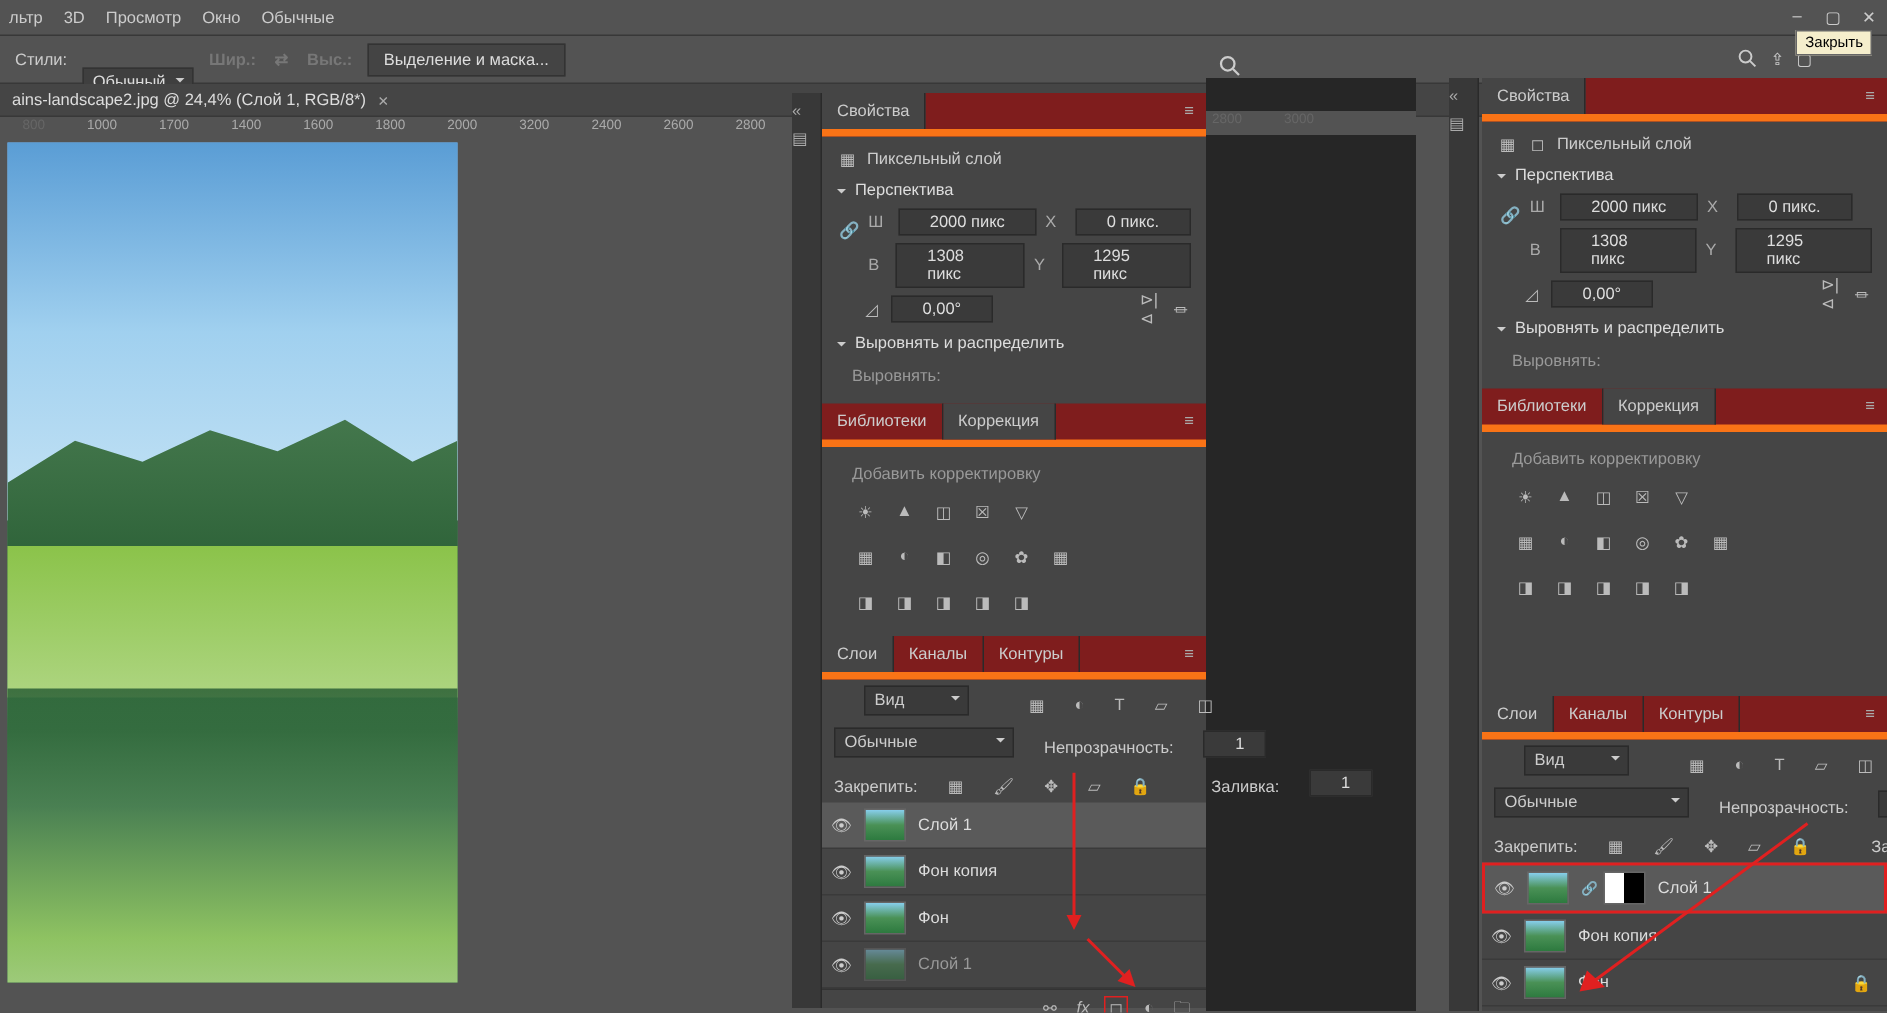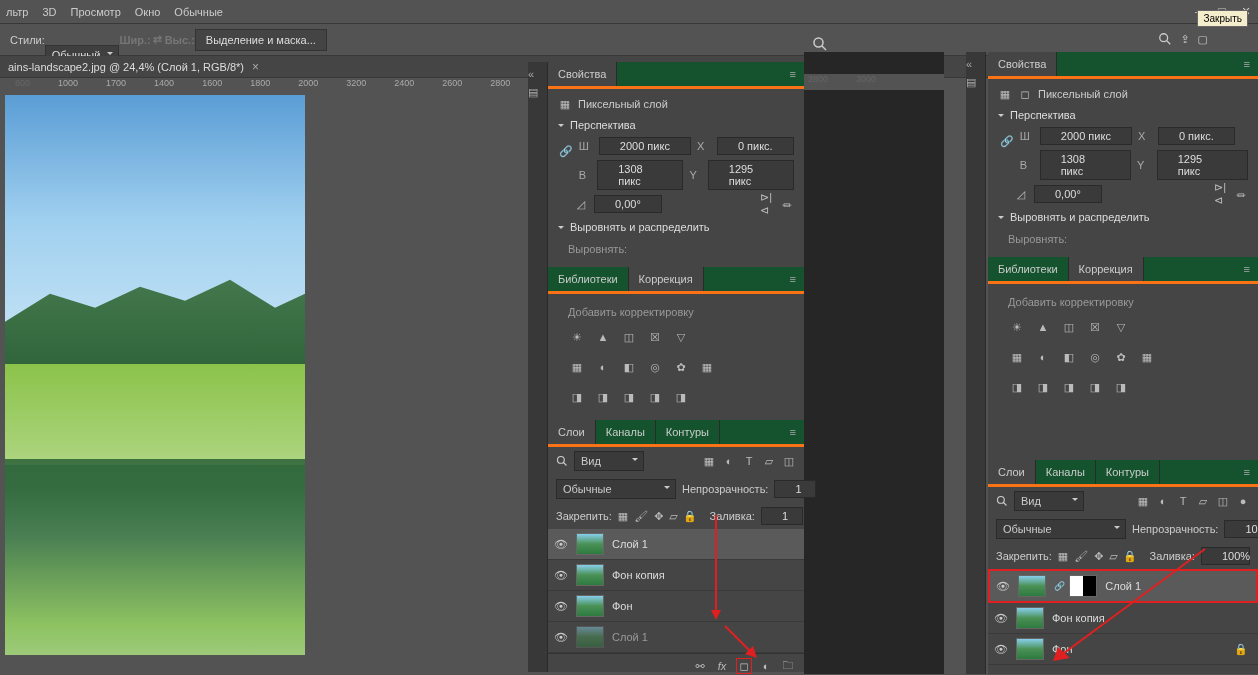--- a/index.html
+++ b/index.html
@@ -1,22 +1,22 @@
 <!DOCTYPE html>
 <html><head>
 <meta charset="utf-8">
 <style>
 * { margin: 0; padding: 0; box-sizing: border-box; font-family: Tahoma, Arial, sans-serif; }
 body { background: #535353; color: #ccc; font-size: 11px; overflow: hidden; width: 1258px; height: 675px; position: relative; }
 .menubar { background: #535353; height: 24px; display: flex; align-items: center; padding: 0 6px; gap: 14px; border-bottom: 1px solid #383838; }
 .menubar span { cursor: default; }
 .winctrl { position: absolute; right: 2px; top: 2px; display: flex; gap: 4px; align-items: center; }
 .winctrl .wbtn { width: 20px; height: 18px; display: flex; align-items: center; justify-content: center; color: #ccc; cursor: pointer; }
-.tooltip { position: absolute; right: 10px; top: 10px; background: #f5eecc; color: #000; padding: 2px 5px; border: 1px solid #666; font-size: 10px; z-index: 100; }
-.optbar { background: #535353; height: 32px; display: flex; align-items: center; padding: 0 10px; border-bottom: 1px solid #383838; }
+.tooltip { position: absolute; right: 10px; top: 20px; background: #f5eecc; color: #000; padding: 2px 5px; border: 1px solid #666; font-size: 10px; z-index: 100; }
+.optbar { background: #535353; height: 32px; display: flex; align-items: center; padding: 0 10px; gap: 10px; border-bottom: 1px solid #383838; }
 .optbar .lbl { color: #ccc; }
 .dropdown { background: #3f3f3f; border: 1px solid #333; padding: 3px 18px 3px 6px; position: relative; color: #ddd; cursor: pointer; margin-top: 30px; }
 .dropdown::after { content: ""; position: absolute; right: 5px; top: 50%; transform: translateY(-50%); border: 3px solid transparent; border-top-color: #ccc; }
 .disabled { color: #777 !important; font-weight: bold; }
 .tbtn { background: #444; border: 1px solid #333; padding: 4px 10px; color: #ddd; cursor: pointer; }
 .search-ic { position: absolute; right: 426px; top: 32px; width: 24px; height: 24px; display: flex; align-items: center; justify-content: center; color: #ccc; }
 .right-search { position: absolute; right: 50px; top: 32px; display: flex; gap: 8px; align-items: center; }
 .doctab { background: #454545; height: 22px; display: flex; align-items: center; padding: 0 8px; color: #ddd; border-bottom: 1px solid #383838; position: relative; }
 .doctab .close-x { margin-left: 8px; color: #aaa; cursor: pointer; font-size: 12px; }
 .ruler { background: #535353; height: 16px; position: relative; color: #aaa; font-size: 9px; }
@@ -24,37 +24,37 @@
 .ruler-top span { margin-right: 28px; }
 .ruler-top .dim { color: #666; }
 .canvas { position: absolute; left: 5px; top: 95px; width: 300px; height: 560px; background: linear-gradient(to bottom, #7bb3e8 0%, #a8d4f5 20%, #6dbae8 30%, #2d7a3f 45%, #3d8b4f 55%, #5fa86b 65%, #2d7a3f 70%, #4a9156 80%, #3d8b4f 100%); }
 .canvas .sky { position: absolute; top: 0; left: 0; right: 0; height: 45%; background: linear-gradient(to bottom, #5a9dd5 0%, #a0d0ef 50%, #c5e3f5 100%); }
 .canvas .mountains { position: absolute; top: 28%; left: 0; right: 0; height: 25%; background: linear-gradient(to top, #2a5f35, #4a7d52); clip-path: polygon(0 100%, 0 50%, 15% 30%, 30% 40%, 45% 25%, 60% 35%, 75% 20%, 90% 40%, 100% 30%, 100% 100%); }
 .canvas .grass { position: absolute; top: 48%; left: 0; right: 0; height: 18%; background: linear-gradient(to bottom, #8bc34a, #9ccc65, #aed581); }
 .canvas .water { position: absolute; bottom: 0; left: 0; right: 0; height: 35%; background: linear-gradient(to bottom, #aed581 0%, #9ccc65 15%, #4a7d52 60%, #2a5f35 100%); transform: scaleY(-1); opacity: 0.85; }
 .panel-col { position: absolute; background: #454545; }
 .panel-col.left { left: 548px; top: 62px; width: 256px; height: 610px; }
 .panel-col.right { right: 0; top: 52px; width: 270px; height: 622px; }
-.panel-tab { background: #14532d; display: flex; border-bottom: 3px solid #f97316; }
+.panel-tab { background: #7f1d1d; display: flex; border-bottom: 5px solid #f97316; }
 .panel-tab .tab { padding: 6px 10px; color: #ccc; cursor: pointer; border-right: 1px solid #2a2a2a; }
 .panel-tab .tab.active { background: #454545; }
 .panel-tab .menu { margin-left: auto; padding: 6px 8px; color: #aaa; cursor: pointer; }
 .panel-body { padding: 8px 10px; }
 .section-head { display: flex; align-items: center; gap: 6px; color: #ddd; margin-bottom: 6px; cursor: pointer; }
 .section-head::before { content: ""; border: 3px solid transparent; border-top-color: #ccc; transform: translateY(2px); }
 .prop-row { display: flex; align-items: center; gap: 6px; margin-bottom: 5px; padding-left: 16px; }
 .field-lbl { color: #aaa; width: 14px; }
 .field-val { background: #3a3a3a; border: 1px solid #2a2a2a; padding: 2px 20px; color: #ddd; min-width: 58px; display: inline-block; }
 .link-ic { width: 18px; height: 28px; display: flex; align-items: center; justify-content: center; color: #aaa; margin-right: 4px; }
 .icon-row { display: flex; gap: 8px; padding: 6px 10px; color: #bbb; }
 .icon-row span { width: 18px; height: 18px; display: flex; align-items: center; justify-content: center; cursor: pointer; border: 1px solid transparent; }
 .sub-label { color: #999; padding: 4px 10px; }
 .layers-dropdown { background: #3a3a3a; border: 1px solid #2a2a2a; padding: 3px 6px; display: inline-block; min-width: 70px; position: relative; }
 .layers-dropdown::after { content: ""; position: absolute; right: 5px; top: 50%; transform: translateY(-50%); border: 3px solid transparent; border-top-color: #ccc; }
-.layer-opts { display: flex; align-items: center; gap: 6px; padding: 4px 8px; }
+.layer-opts { display: flex; align-items: flex-end; gap: 20px; padding: 4px 8px; }
 .layer-opts .spacer { flex: 1; }
 .small-ic { width: 14px; height: 14px; display: inline-flex; align-items: center; justify-content: center; color: #bbb; cursor: pointer; }
 .layer-item { display: flex; align-items: center; gap: 8px; padding: 4px 6px; border-bottom: 1px solid #3a3a3a; }
 .layer-item.sel { background: #5a5a5a; }
 .layer-item.highlighted { border: 2px solid #e02020; }
 .eye { width: 14px; height: 14px; display: inline-flex; align-items: center; justify-content: center; color: #ccc; cursor: pointer; }
 .thumb { width: 28px; height: 22px; background: linear-gradient(to bottom, #87ceeb 0%, #4a9156 50%, #2d7a3f 100%); border: 1px solid #666; }
 .thumb.faded { opacity: 0.5; }
 .mask-thumb { width: 28px; height: 22px; background: linear-gradient(to right, #fff 50%, #000 50%); border: 1px solid #666; margin-left: -4px; }
 .layer-name { color: #ddd; }

